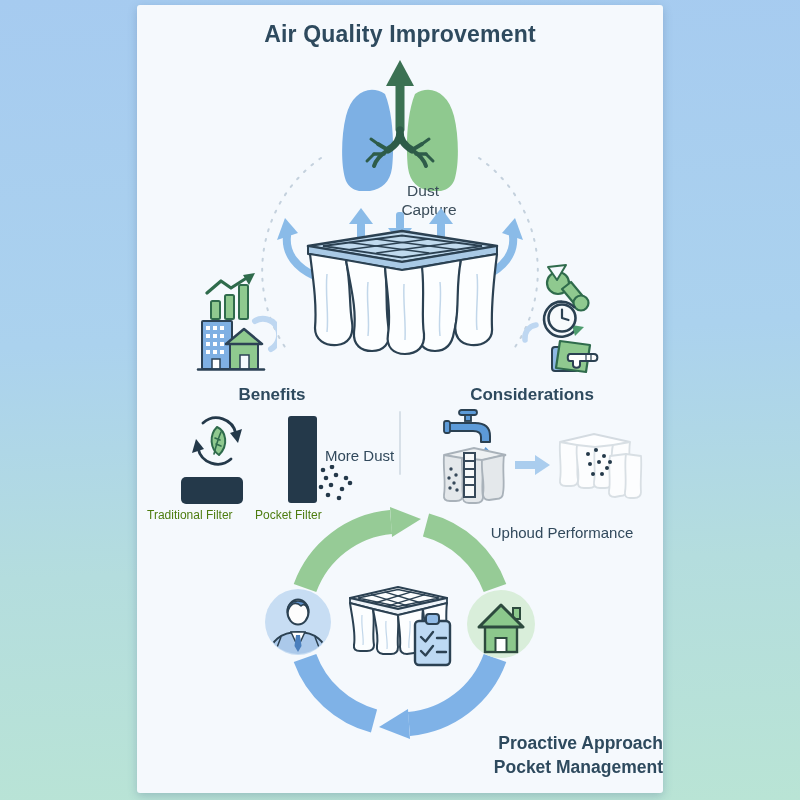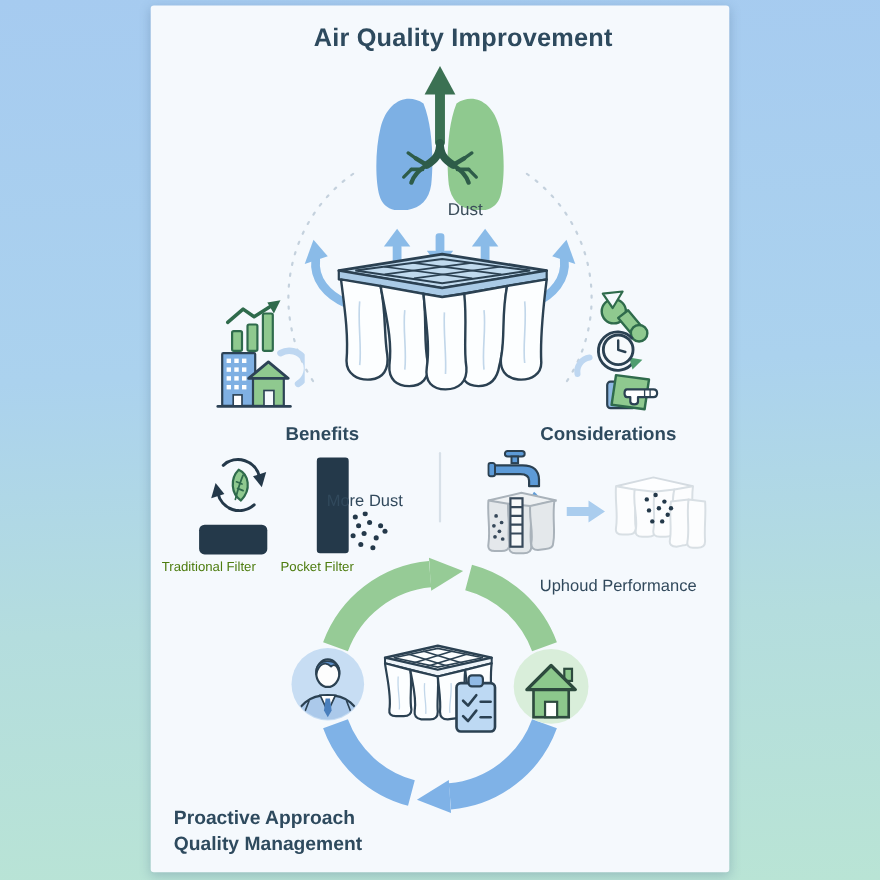--- a/index.html
+++ b/index.html
@@ -7,37 +7,37 @@
     width:800px;height:800px;position:relative;overflow:hidden;
     font-family:"Liberation Sans", sans-serif;
     background:linear-gradient(178deg,#a6cbf0 0%,#abd2ee 42%,#b4ddde 70%,#b9e4d5 100%);
   }
   .card{
     position:absolute;left:137px;top:5px;width:526px;height:788px;
     background:#f5f9fd;border-radius:3px;
     box-shadow:0 3px 10px rgba(60,95,130,.28);
   }
   .abs{position:absolute;}
-  .txt{color:#2e4a5e;padding-left:21px;}
+  .txt{color:#2e4a5e;}
   .title{top:16px;left:0;width:100%;text-align:center;font-size:23px;font-weight:700;letter-spacing:.2px;}
   .dust{left:216px;top:176px;width:140px;text-align:center;font-size:15.5px;line-height:1.25;color:#3b4d5a;}
   .dust .l2{position:relative;left:6px;}
   .sect{font-size:17px;font-weight:700;text-align:center;}
   .benefits-lbl{left:60px;top:380px;width:150px;}
   .considerations-lbl{left:305px;top:380px;width:180px;text-align:center;}
   .divider{left:262px;top:406px;width:2px;height:64px;background:#d7e0e8;border-radius:1px;}
   .bar{background:#24394a;}
   .bar-short{left:44px;top:472px;width:62px;height:27px;border-radius:5px;}
   .bar-tall{left:151px;top:411px;width:29px;height:87px;border-radius:3px;}
-  .more-dust{left:160px;top:442px;width:100px;font-size:15px;white-space:nowrap;color:#31495c;}
+  .more-dust{left:188px;top:442px;width:100px;font-size:15px;white-space:nowrap;color:#31495c;}
   .bar-lbl{font-size:12px;text-align:left;white-space:nowrap;color:#4d7c0f;}
   .trad-lbl{left:10px;top:503px;width:140px;}
   .pock-lbl{left:118px;top:503px;width:115px;}
   .uphoud-lbl{left:330px;top:501px;width:190px;font-size:15px;text-align:center;color:#31495c;margin-top:18px;}
-  .bottom-txt{left:0;top:727px;width:100%;text-align:left;font-size:17.5px;font-weight:700;line-height:1.35;z-index:5;}
+  .bottom-txt{left:0;top:727px;width:100%;text-align:right;font-size:17.5px;font-weight:700;line-height:1.35;z-index:5;}
 </style>
 </head>
 <body>
 
 <div class="card">
 
   <div class="abs txt title">Air Quality Improvement</div>
 
   <svg class="abs" style="left:103px;top:114px" width="320" height="310" viewBox="0 0 320 310">
     <path d="M 81,39 A 138 138 0 0 0 47,231" fill="none" stroke="#c4d1dd" stroke-width="2" stroke-dasharray="2 8" stroke-linecap="round"></path>
@@ -62,20 +62,21 @@
       <path d="M 112,94 C 120,99 124,104 126,110" stroke-width="4"></path>
       <path d="M 112,94 L 122,88" stroke-width="4"></path>
       <path d="M 116,98 L 126,98" stroke-width="3.5"></path>
       <path d="M 122,88 L 129,83" stroke-width="3"></path>
       <path d="M 126,98 L 133,105" stroke-width="3"></path>
     </g>
   </svg>
 
   <div class="abs dust">
     <div>Dust</div>
+    <div class="l2">Capture</div>
   </div>
 
   <svg class="abs" style="left:128px;top:199px" width="270" height="160" viewBox="0 0 270 160">
     <g fill="#8abbe8">
       <path d="M 50,72 C 32,64 20,50 22,32" fill="none" stroke="#8abbe8" stroke-width="8" stroke-linecap="round"></path>
       <polygon points="12,36 20,14 33,29"></polygon>
       <path d="M 220,72 C 238,64 250,50 248,32" fill="none" stroke="#8abbe8" stroke-width="8" stroke-linecap="round"></path>
       <polygon points="237,29 250,14 258,36"></polygon>
       <rect x="92" y="18" width="8" height="22" rx="3"></rect>
       <polygon points="84,20 96,4 108,20"></polygon>
@@ -324,16 +325,16 @@
       <rect x="171" y="115" width="13" height="10" rx="3" fill="#90bae5" stroke="#2b4152" stroke-width="2"></rect>
       <path d="M 166,138 l 4.5,4.5 L 178,133" fill="none" stroke="#2b4152" stroke-width="2.4" stroke-linecap="round" stroke-linejoin="round"></path>
       <path d="M 182,139 L 191,139" stroke="#2b4152" stroke-width="2.4" stroke-linecap="round"></path>
       <path d="M 166,152 l 4.5,4.5 L 178,147" fill="none" stroke="#2b4152" stroke-width="2.4" stroke-linecap="round" stroke-linejoin="round"></path>
       <path d="M 182,153 L 191,153" stroke="#2b4152" stroke-width="2.4" stroke-linecap="round"></path>
     </g>
   </svg>
 
   <div class="abs txt bottom-txt">
     <div>Proactive Approach</div>
-    <div>Quality Management</div>
+    <div>Pocket Management</div>
   </div>
 
 </div>
 
 </body></html>

